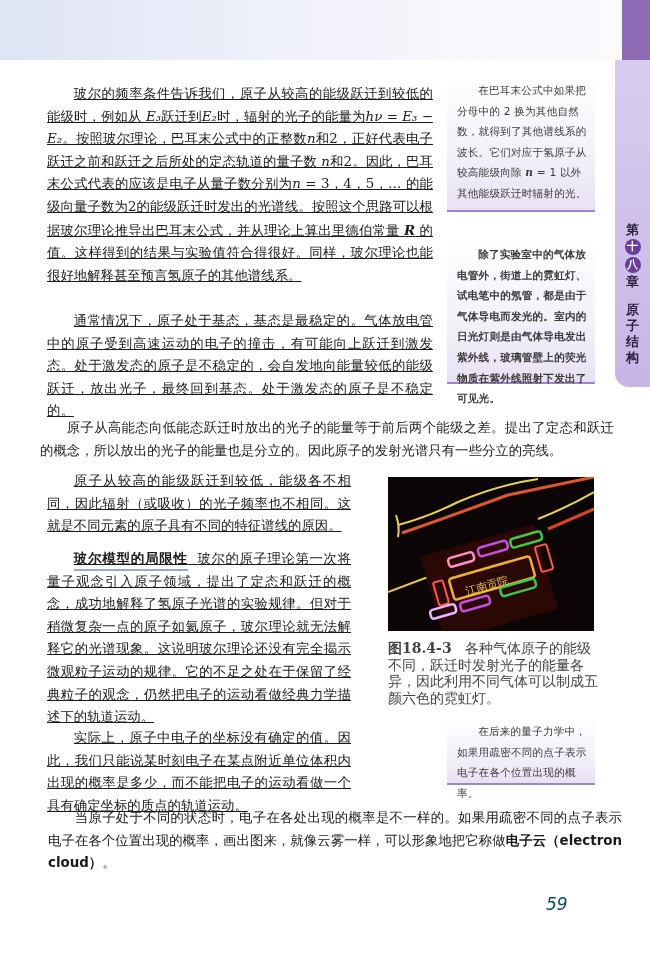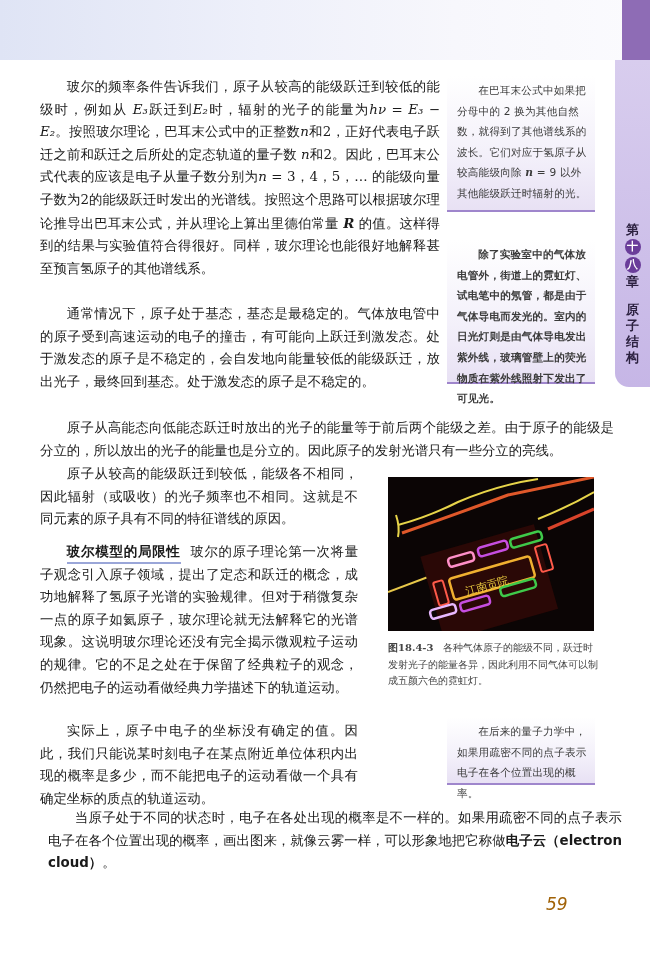--- a/index.html
+++ b/index.html
@@ -28,21 +28,21 @@
     font-family:"DejaVu Sans", sans-serif; font-size:13px; font-weight:bold; color:#2c2140;
     line-height:16px;
   }
   .tab-circle {
     width:16px; height:16px; border-radius:50%; background:#6a3d9a; color:#fff;
     font-size:11px; display:flex; align-items:center; justify-content:center; margin:1px 0;
   }
   .tab-gap { height:12px; }
 
   .main { position:absolute; left:40px; width:400px; font-size:13.4px; line-height:22.6px; text-align:justify; }
-  .main p { margin:0; }
+  .main p { margin:7px;text-decoration:underline; }
   .indent { text-indent:2em; }
   .wide { position:absolute; left:40px; width:574px; font-size:13.4px; line-height:22.6px; text-align:justify; }
   .wide p { margin:0; }
   .math { font-style:italic; font-family:"DejaVu Serif", serif; }
 
   .note {
     position:absolute; left:447px; width:148px;
     background: linear-gradient(180deg, #ffffff 0%, #f3f0fa 60%, #e8e1f4 100%);
     border-bottom:2px solid #9f86cc;
     font-family:"DejaVu Sans", sans-serif; font-size:10.6px; line-height:20.6px; color:#3a3a3a;
@@ -55,25 +55,25 @@
     border-bottom:2px solid #9aa6d8; padding-bottom:3px;
   }
   .bold { font-weight:bold; font-family:"DejaVu Sans", sans-serif; }
 
   .photo {
     position:absolute; left:388px; top:477px; width:206px; height:154px;
     background:#0a0606; overflow:hidden;
   }
   .caption {
     position:absolute; left:388px; top:640px; width:210px;
-    font-size:10px; line-height:16.5px; color:#444;
+    font-size:14px; line-height:16.5px; color:#444;
   }
   .page-num {
     position:absolute; left:546px; top:894px;
-    font-family:"DejaVu Sans", sans-serif; font-style:italic; font-size:17px; color:#a16207;
+    font-family:"DejaVu Sans", sans-serif; font-style:italic; font-size:17px; color:#0c4a6e;
   }
 </style>
 </head>
 <body>
 
 <div class="top-band"></div>
 <div class="tab-dark"></div>
 <div class="tab-light"></div>
 <div class="tab-text">
   <span>第</span>
@@ -89,41 +89,41 @@
 
 <div class="main" style="top:76px;">
   <p class="indent"><span>玻尔的频率条件告诉我们，原子从较高的能级跃迁到较低</span><span>的能级时，例如从 </span><span class="math">E₃</span><span>跃迁到</span><span class="math">E₂</span><span>时，辐射的光子的能量为</span><span class="math">hν</span><span> =</span> <span class="math">E₃ − E₂</span><span>。按照玻尔理论，巴耳末公式中的正整数</span><span class="math">n</span><span>和2，正好</span><span>代表电子跃迁之前和跃迁之后所处的定态轨道的量子数</span><span class="math"> n</span><span>和2。因此，巴耳末公式代表的应该是电子从量子数分别为</span><span class="math">n</span><span> = 3，4，5，… 的能级向量子数为2的能级跃迁时发出的</span><span>光谱线。按照这个思路可以根据玻尔理论推导出巴耳末公</span><span>式，并从理论上算出里德伯常量 </span><span class="math" style="font-weight:bold;">R</span><span> 的值。这样得到的结果</span><span>与实验值符合得很好。同样，玻尔理论也能很好地解释甚</span><span>至预言氢原子的其他谱线系。</span></p>
 </div>
 
 <div class="main" style="top:303px;">
   <p class="indent">通常情况下，原子处于基态，基态是最稳定的。气体放电管中的原子受到高速运动的电子的撞击，有可能向上跃迁到激发态。处于激发态的原子是不稳定的，会自发地向能量较低的能级跃迁，放出光子，最终回到基态。处于激发态的原子是不稳定的。</p>
 </div>
 
 <div class="wide" style="top:417px;">
-  <p class="indent">原子从高能态向低能态跃迁时放出的光子的能量等于前后两个能级之差。由于原子的能级是分立的，所以放出的光子的能量也是分立的。因此原子的发射光谱只有一些分立的亮线。</p>
+  <p class="indent">原子从高能态向低能态跃迁时放出的光子的能量等于前后两个能级之差。提出了定态和跃迁的概念，所以放出的光子的能量也是分立的。因此原子的发射光谱只有一些分立的亮线。</p>
 </div>
 
 <div class="main" style="top:463px; width:318px;">
   <p class="indent">原子从较高的能级跃迁到较低，能级各不相同，因此辐射（或吸收）的光子频率也不相同。这就是不同元素的原子具有不同的特征谱线的原因。</p>
 </div>
 
 <div class="main" style="top:540px; width:318px;">
   <p class="indent"><span class="heading-inline">玻尔模型的局限性</span>&nbsp;&nbsp;<span>玻尔的原子理论第一次将量子观念引入原子领域，提出了定态和跃迁的概念，成功地解释了氢原子光谱的实验规律。但对于稍微复杂一点的原子如氦原子，玻尔理论就无法解释它的光谱现象。这说明玻尔理论还没有完全揭示微观粒子运动的规律。它的不足之处在于保留了经典粒子的观念，仍然把电子的运动看做经典力学描述下的轨道运动。</span></p>
 </div>
 
 <div class="main" style="top:720px; width:318px;">
   <p class="indent">实际上，原子中电子的坐标没有确定的值。因此，我们只能说某时刻电子在某点附近单位体积内出现的概率是多少，而不能把电子的运动看做一个具有确定坐标的质点的轨道运动。</p>
 </div>
 
 <div class="wide" style="top:807px;margin-left:8px;">
   <p class="indent"><span>当原子处于不同的状态时，电子在各处出现的概率是不一样的。如果用疏密不同的点子表示电子在各个位置出现的概率，画出图来，就像云雾一样，可以形象地把它称做</span><span class="bold">电子云</span><span class="bold">（electron cloud）</span><span>。</span></p>
 </div>
 
 <div class="note" style="top:76px; height:136px;">
-  <p><span>在巴耳末公式中如果把分母中的 2 换为其他自然数，就得到了其他谱线系的波长。它们对应于氢原子从较高能级向除 </span><span class="math" style="font-weight:bold;">n</span><span> = 9 以外其他能级跃迁时辐射的光。</span></p>
+  <p><span>在巴耳末公式中如果把分母中的 2 换为其他自然数，就得到了其他谱线系的波长。它们对应于氢原子从较高能级向除 </span><span class="math" style="font-weight:bold;">n</span><span> = 1 以外其他能级跃迁时辐射的光。</span></p>
 </div>
 
 <div class="note" style="top:240px; height:144px;font-weight:bold;">
   <p>除了实验室中的气体放电管外，街道上的霓虹灯、试电笔中的氖管，都是由于气体导电而发光的。室内的日光灯则是由气体导电发出紫外线，玻璃管壁上的荧光物质在紫外线照射下发出了可见光。</p>
 </div>
 
 <div class="note" style="top:717px; height:68px;">
   <p>在后来的量子力学中，如果用疏密不同的点子表示电子在各个位置出现的概率。</p>
 </div>
 

